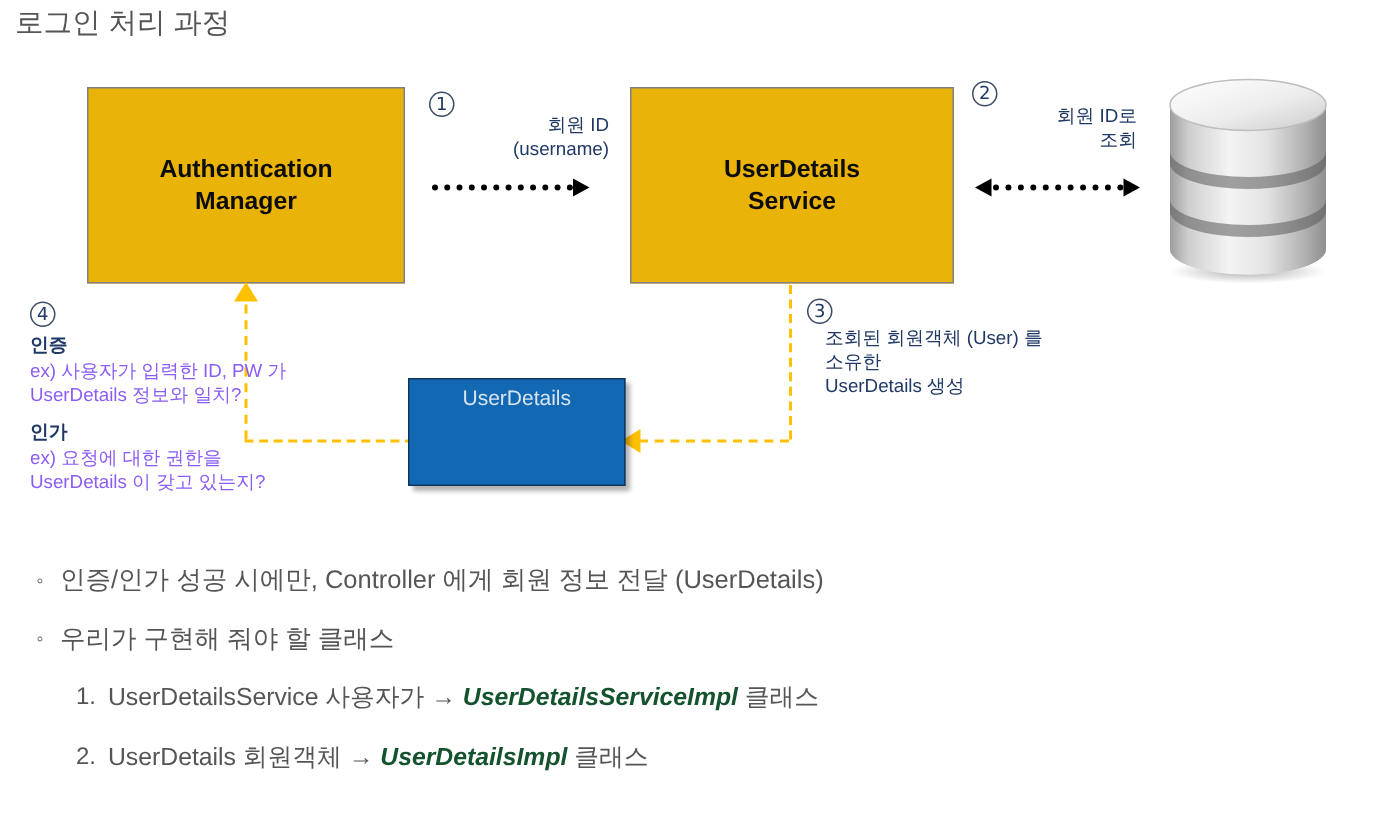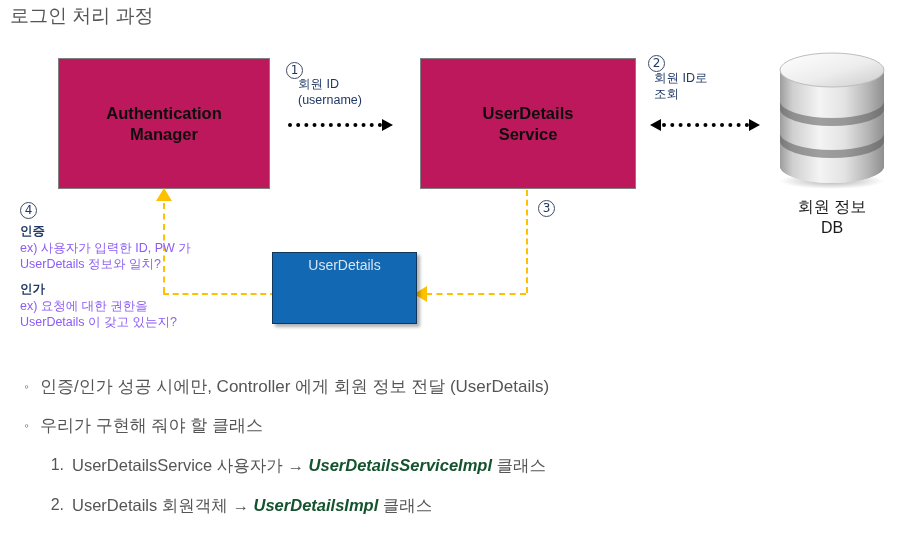--- a/index.html
+++ b/index.html
@@ -18,21 +18,21 @@
     position:absolute;left:10px;top:4px;
     font-size:19px;line-height:24px;
     color:#555555;font-weight:400;
     letter-spacing:0px;
   }
 
   
   .proc-box{
     position:absolute;
     border:1.5px solid #808080;
-    background:#be185d;
+    background:#eab308;
     box-sizing:border-box;
     display:flex;align-items:center;justify-content:center;
   }
   .proc-box .label{
     font-size:16.5px;font-weight:bold;color:#0d0d0d;
     text-align:center;line-height:21px;
     white-space:pre-line;
   }
   #box-auth{left:58px;top:58px;width:212px;height:131px;}
   #box-uds{left:420px;top:58px;width:216px;height:131px;}
@@ -44,21 +44,21 @@
     width:17px;height:17px;line-height:15px;
     border:1.1px solid #3c4c66;border-radius:50%;
     text-align:center;font-size:12px;color:#1f3864;
     box-sizing:border-box;
     font-family:"DejaVu Sans",sans-serif;
   }
   .step-text{
     font-size:12.5px;color:#1f3864;line-height:16px;
     white-space:pre-line;
   }
-  .step-text.center{text-align:left;}
+  .step-text.center{text-align:right;}
 
   
   #step1{left:286px;top:60px;width:120px;}
   #step1 .step-text{margin-left:12px;margin-top:-3px;}
   
   #step2{left:648px;top:53px;width:110px;}
   #step2 .step-text{margin-top:-2px;margin-left:6px;}
   
   #step3{left:538px;top:198px;width:230px;}
   #step3 .step-text{margin-top:1px;margin-left:12px;}
@@ -248,38 +248,39 @@
           </radialGradient>
         </defs>
         <ellipse cx="60" cy="133" rx="52" ry="8" fill="url(#gShadow)"></ellipse>
         <path d="M8 22 L8 118 A52 17 0 0 0 112 118 L112 22 Z" fill="url(#gBody)"></path>
         <ellipse cx="60" cy="118" rx="52" ry="17" fill="url(#gBody)"></ellipse>
         <path d="M8 53 A52 17 0 0 0 112 53 L112 61 A52 17 0 0 1 8 61 Z" fill="#5a5a5a" opacity="0.55"></path>
         <path d="M8 85 A52 17 0 0 0 112 85 L112 93 A52 17 0 0 1 8 93 Z" fill="#5a5a5a" opacity="0.55"></path>
         <ellipse cx="60" cy="22" rx="52" ry="17" fill="url(#gTop)" stroke="#bdbdbd" stroke-width="1"></ellipse>
       </svg>
     </div>
-    <div id="db-label">회원 정보
-DB</div>
   </div>
 
   <div class="orange-seg o-v" id="o-v-right"></div>
   <div class="orange-seg o-h" id="o-h-right"></div>
   <div id="o-arrow-left"></div>
 
   <div class="orange-seg o-h" id="o-h-left"></div>
   <div class="orange-seg o-v" id="o-v-left"></div>
   <div id="o-arrow-up"></div>
 
   <div id="ud-box">
     <div id="ud-title">UserDetails</div>
   </div>
 
   <div class="step-group" id="step3">
     <span class="circ-num">3</span>
+    <div class="step-text">조회된 회원객체 (User) 를
+소유한
+UserDetails 생성</div>
   </div>
 
   <div class="step-group" id="step4">
     <span class="circ-num">4</span>
     <div class="blk first">
       <div class="ann-head">인증</div>
       <div class="ann-body">ex) 사용자가 입력한 ID, PW 가
       UserDetails 정보와 일치?</div>
     </div>
     <div class="blk">

